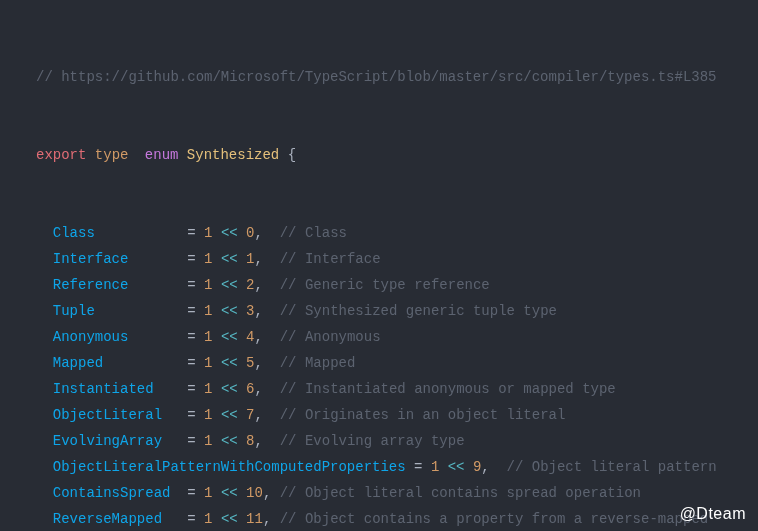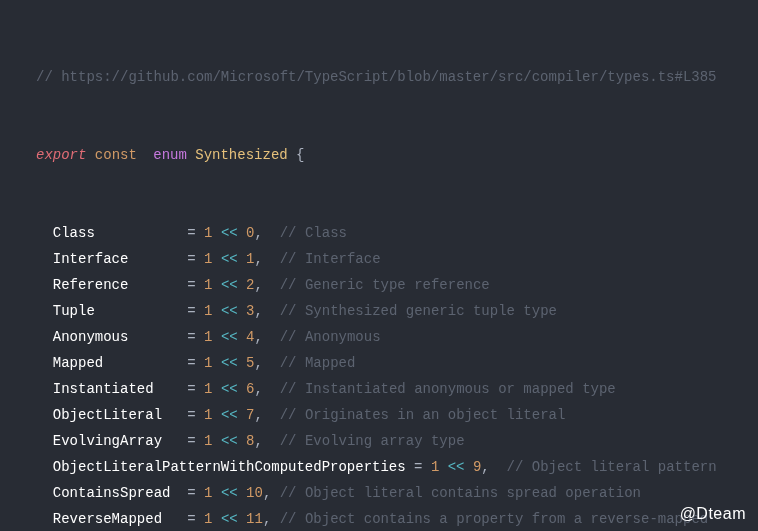--- a/index.html
+++ b/index.html
@@ -21,43 +21,43 @@
   }
   .code {
     padding-left: 36px;
     white-space: pre;
   }
   .line {
     display: block;
     height: 26px;
   }
   .c-comment { color: #5c6370; }
-  .c-export  { color: #e06c75; font-style: italic; }
+  .c-export  { color: #e06c75; }
   .c-const   { color: #d19a66; }
   .c-enum    { color: #c678dd; margin-left: 8px; }
   .c-type    { color: #e5c07b; }
   .c-punc    { color: #abb2bf; }
-  .c-ident   { color: #ffffff; }
+  .c-ident   { color: #0ea5e9; }
   .c-num     { color: #d19a66; }
   .c-op      { color: #56b6c2; }
   .watermark {
     position: absolute;
     right: 12px;
     bottom: 4px;
     color: #ffffff;
     font-family: "Helvetica Neue", "Arial", sans-serif;
     font-size: 16px;
     font-weight: 400;
     letter-spacing: 0.5px;
   }
 </style>
 </head>
 <body>
 
 <div class="code">
   <span class="line"><span class="c-comment">// https://github.com/Microsoft/TypeScript/blob/master/src/compiler/types.ts#L385</span></span>
-  <span class="line"><span class="c-export">export</span> <span class="c-const">const</span> <span class="c-enum">enum</span> <span class="c-type">Synthesized</span> <span class="c-punc">{</span></span>
+  <span class="line"><span class="c-export">export</span> <span class="c-const">type</span> <span class="c-enum">enum</span> <span class="c-type">Synthesized</span> <span class="c-punc">{</span></span>
   <span class="line">  <span class="c-ident">Class</span>           <span class="c-punc">=</span> <span class="c-num">1</span> <span class="c-op">&lt;&lt;</span> <span class="c-num">0</span><span class="c-punc">,</span>  <span class="c-comment">// Class</span></span><span class="line">  <span class="c-ident">Interface</span>       <span class="c-punc">=</span> <span class="c-num">1</span> <span class="c-op">&lt;&lt;</span> <span class="c-num">1</span><span class="c-punc">,</span>  <span class="c-comment">// Interface</span></span><span class="line">  <span class="c-ident">Reference</span>       <span class="c-punc">=</span> <span class="c-num">1</span> <span class="c-op">&lt;&lt;</span> <span class="c-num">2</span><span class="c-punc">,</span>  <span class="c-comment">// Generic type reference</span></span><span class="line">  <span class="c-ident">Tuple</span>           <span class="c-punc">=</span> <span class="c-num">1</span> <span class="c-op">&lt;&lt;</span> <span class="c-num">3</span><span class="c-punc">,</span>  <span class="c-comment">// Synthesized generic tuple type</span></span><span class="line">  <span class="c-ident">Anonymous</span>       <span class="c-punc">=</span> <span class="c-num">1</span> <span class="c-op">&lt;&lt;</span> <span class="c-num">4</span><span class="c-punc">,</span>  <span class="c-comment">// Anonymous</span></span><span class="line">  <span class="c-ident">Mapped</span>          <span class="c-punc">=</span> <span class="c-num">1</span> <span class="c-op">&lt;&lt;</span> <span class="c-num">5</span><span class="c-punc">,</span>  <span class="c-comment">// Mapped</span></span><span class="line">  <span class="c-ident">Instantiated</span>    <span class="c-punc">=</span> <span class="c-num">1</span> <span class="c-op">&lt;&lt;</span> <span class="c-num">6</span><span class="c-punc">,</span>  <span class="c-comment">// Instantiated anonymous or mapped type</span></span><span class="line">  <span class="c-ident">ObjectLiteral</span>   <span class="c-punc">=</span> <span class="c-num">1</span> <span class="c-op">&lt;&lt;</span> <span class="c-num">7</span><span class="c-punc">,</span>  <span class="c-comment">// Originates in an object literal</span></span><span class="line">  <span class="c-ident">EvolvingArray</span>   <span class="c-punc">=</span> <span class="c-num">1</span> <span class="c-op">&lt;&lt;</span> <span class="c-num">8</span><span class="c-punc">,</span>  <span class="c-comment">// Evolving array type</span></span><span class="line">  <span class="c-ident">ObjectLiteralPatternWithComputedProperties</span> <span class="c-punc">=</span> <span class="c-num">1</span> <span class="c-op">&lt;&lt;</span> <span class="c-num">9</span><span class="c-punc">,</span>  <span class="c-comment">// Object literal pattern</span></span><span class="line">  <span class="c-ident">ContainsSpread</span>  <span class="c-punc">=</span> <span class="c-num">1</span> <span class="c-op">&lt;&lt;</span> <span class="c-num">10</span><span class="c-punc">,</span> <span class="c-comment">// Object literal contains spread operation</span></span><span class="line">  <span class="c-ident">ReverseMapped</span>   <span class="c-punc">=</span> <span class="c-num">1</span> <span class="c-op">&lt;&lt;</span> <span class="c-num">11</span><span class="c-punc">,</span> <span class="c-comment">// Object contains a property from a reverse-mapped</span></span>
   
   
 </div>
 
 <div class="watermark">@Dteam</div>
 
 </body></html>

